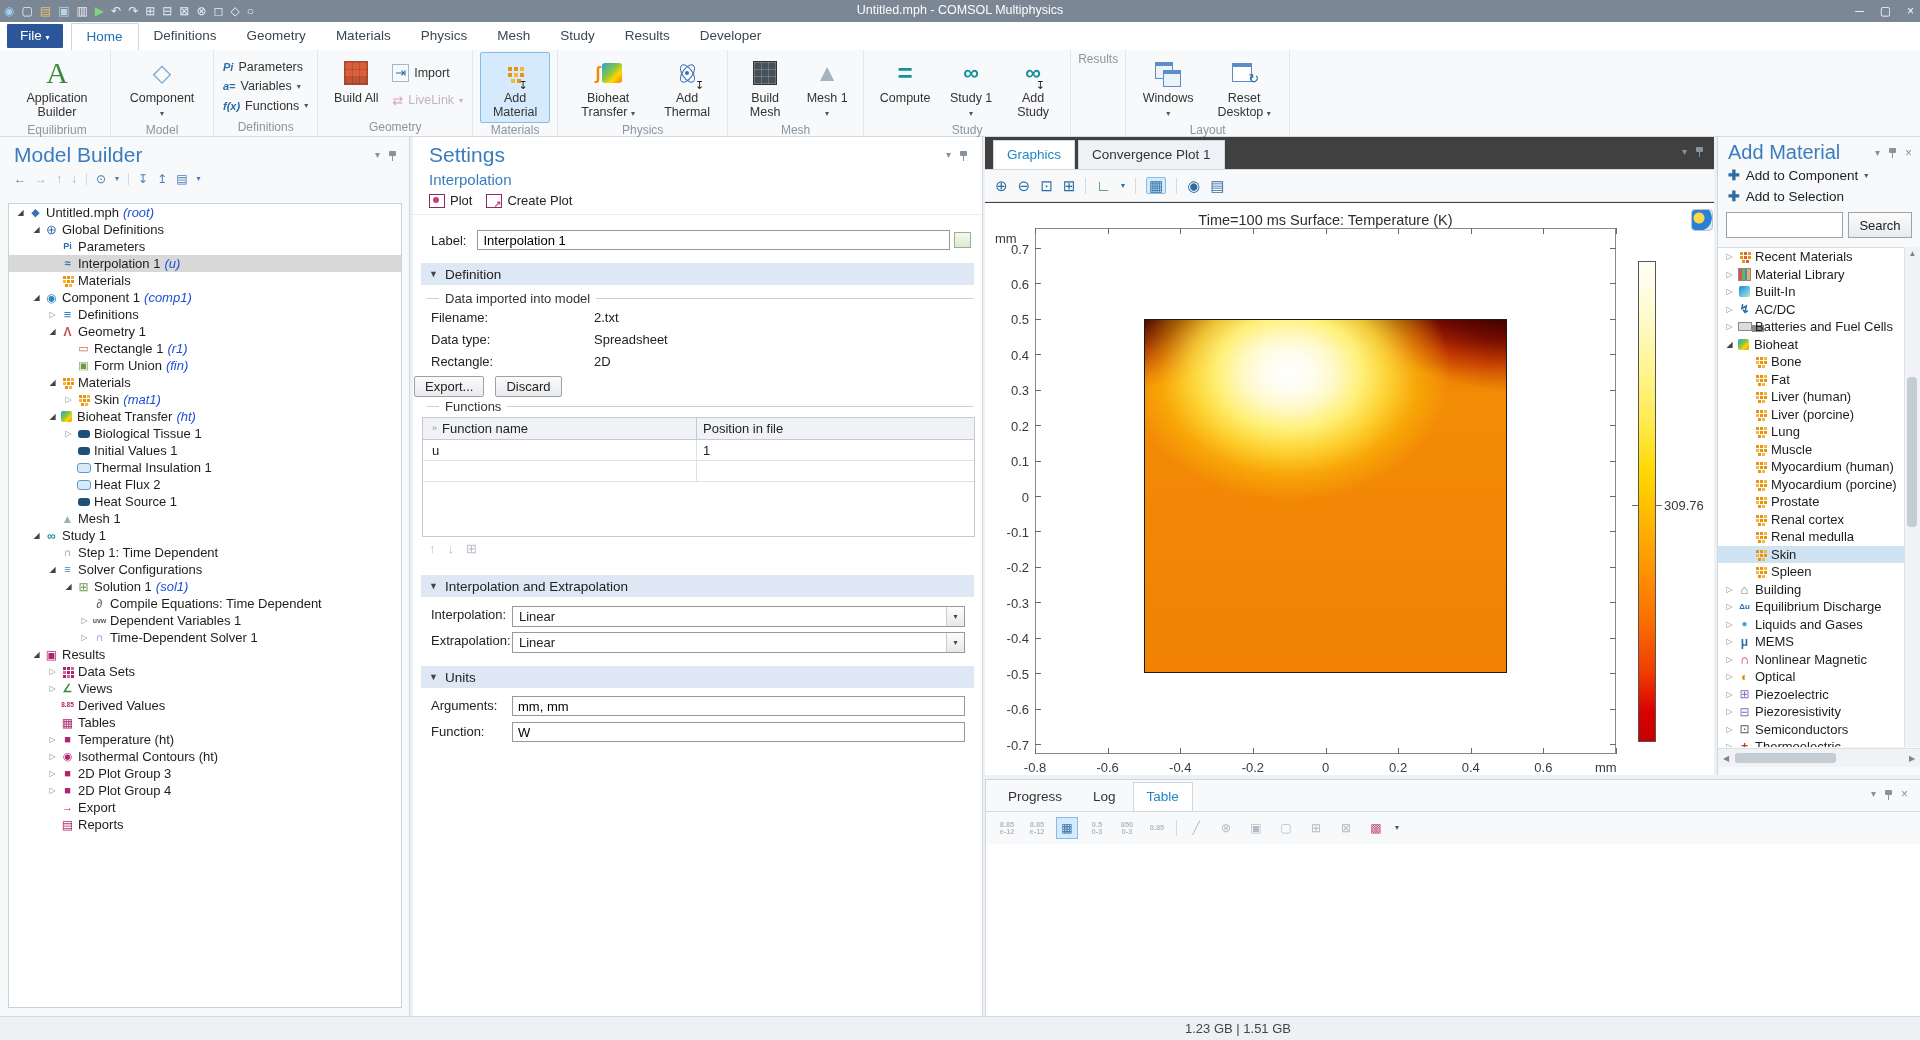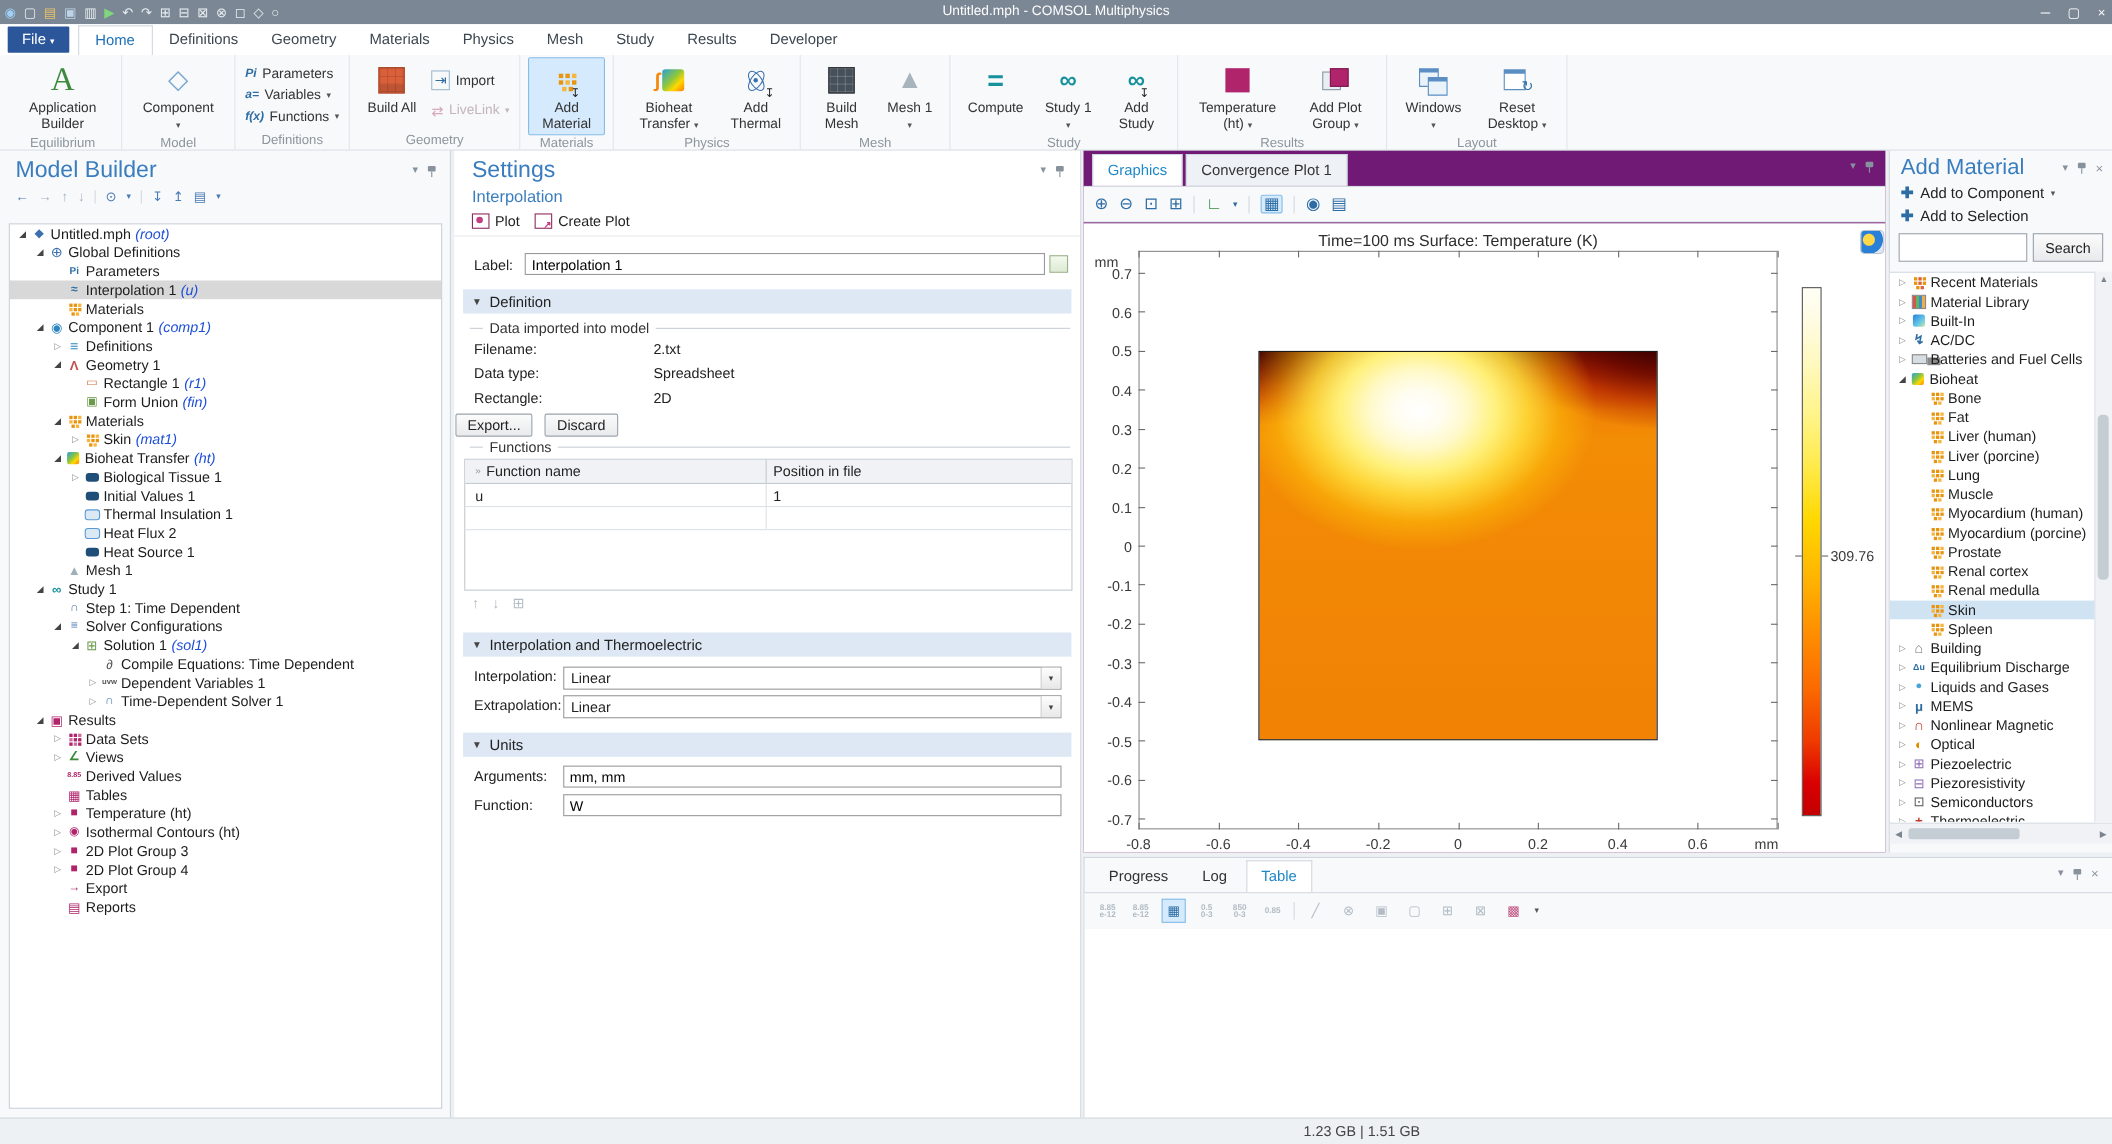--- a/index.html
+++ b/index.html
@@ -163,21 +163,21 @@
   .ftable .hc2{flex:1;padding-left:6px;}
   .ftable .drow{display:flex;height:20px;align-items:center;border-bottom:1px solid #dde2e7;font-size:13px;}
   .ftable .dc1{width:274px;padding-left:9px;box-sizing:border-box;border-right:1px solid #dde2e7;height:100%;display:flex;align-items:center;}
   .ftable .dc2{flex:1;padding-left:6px;}
   .dropdown{border:1px solid #999;background:#fff;height:21px;display:flex;align-items:center;justify-content:space-between;font-size:13px;padding-left:6px;box-sizing:border-box;}
   .dropdown .dd{width:17px;height:100%;display:flex;align-items:center;justify-content:center;font-size:8px;color:#444;border-left:1px solid #ccc;background:linear-gradient(#fdfdfd,#e8e8e8);}
   .grayicons{display:flex;gap:12px;align-items:center;color:#b3bcc4;font-size:13px;}
   #rename-ic{width:16px;height:14px;border:1px solid #9ab08a;background:linear-gradient(#f4f9ef,#dcead2);display:inline-block;}
 
   
-  #graphics{position:absolute;left:985px;top:137px;width:729px;height:638px;background:#701a75;}
+  #graphics{position:absolute;left:985px;top:137px;width:729px;height:638px;background:#404040;}
   #g-tabs{height:33px;display:flex;align-items:flex-end;padding-left:8px;border-bottom:1px solid #d4dae0;box-sizing:border-box;position:relative;}
   .gtab{font-size:13.5px;padding:6px 13px 7px;color:#333;background:#eef2f6;border:1px solid #d0d7de;border-bottom:none;margin-right:3px;}
   .gtab.active{background:#fff;color:#1e88c7;}
   #g-tabicons{position:absolute;right:10px;top:9px;}
   #g-toolbar{height:31px;display:flex;align-items:center;gap:10px;padding-left:10px;border-bottom:1px solid #e2e7ec;background:#f7f9fb;font-size:15px;color:#2e6da4;}
   #g-toolbar .dv{width:1px;height:16px;background:#d4dae0;}
   #g-toolbar .act{background:#d5eafc;border:1px solid #86bde8;padding:0 2px;border-radius:2px;}
   #g-canvas{position:absolute;left:0;top:66px;width:729px;height:572px;background:#fff;}
   #plot-title{position:absolute;left:50px;top:9px;width:581px;text-align:center;font-size:14.5px;color:#2d2d2d;}
   #plot-frame{position:absolute;left:50px;top:25px;width:581px;height:526px;border:1px solid #8a8a8a;box-sizing:border-box;}
@@ -411,34 +411,20 @@
           <span class="ric" style="position:relative">
               <span class="ic-inf">∞</span>
               <span class="ic-dlarrow">↧</span>
             </span>
           <span>Add Study</span>
         </div>
       </div>
       <div class="rglabel">Study</div>
     </div>
     <div class="rgroup">
-      <div class="rgitems">
-        <div class="rbtn" style="width:84px">
-          <span class="ric">
-              <span class="ic-magenta"></span>
-            </span>
-          <span><span>Temperature (ht)</span> <span class="caret">▾</span></span>
-        </div>
-        <div class="rbtn" style="width:68px">
-          <span class="ric">
-              <span class="ic-plotgrp"></span>
-            </span>
-          <span><span>Add Plot Group</span> <span class="caret">▾</span></span>
-        </div>
-      </div>
       <div class="rglabel">Results</div>
     </div>
     <div class="rgroup">
       <div class="rgitems">
         <div class="rbtn" style="width:60px">
           <span class="ric">
               <span class="ic-win"></span>
             </span>
           <span><span>Windows</span><br><span class="caret">▾</span></span>
         </div>
@@ -752,21 +738,21 @@
       </div>
     </div>
     <div class="frow grayicons" style="left:16px;top:405px;">
       <span class="g">↑</span>
       <span class="g">↓</span>
       <span class="g">⊞</span>
     </div>
 
     <div class="sec-head" style="top:438px;">
       <span class="tri">▼</span>
-      <span>Interpolation and Thermoelectric</span>
+      <span>Interpolation and Extrapolation</span>
     </div>
     <div class="frow" style="left:18px;top:470px;">
         <span class="flabel">Interpolation:</span>
       </div>
     <div class="dropdown" style="position:absolute;left:99px;top:469px;width:453px;">
       <span>Linear</span>
         <span class="dd">▾</span>
     </div>
     <div class="frow" style="left:18px;top:496px;">
         <span class="flabel">Extrapolation:</span>

